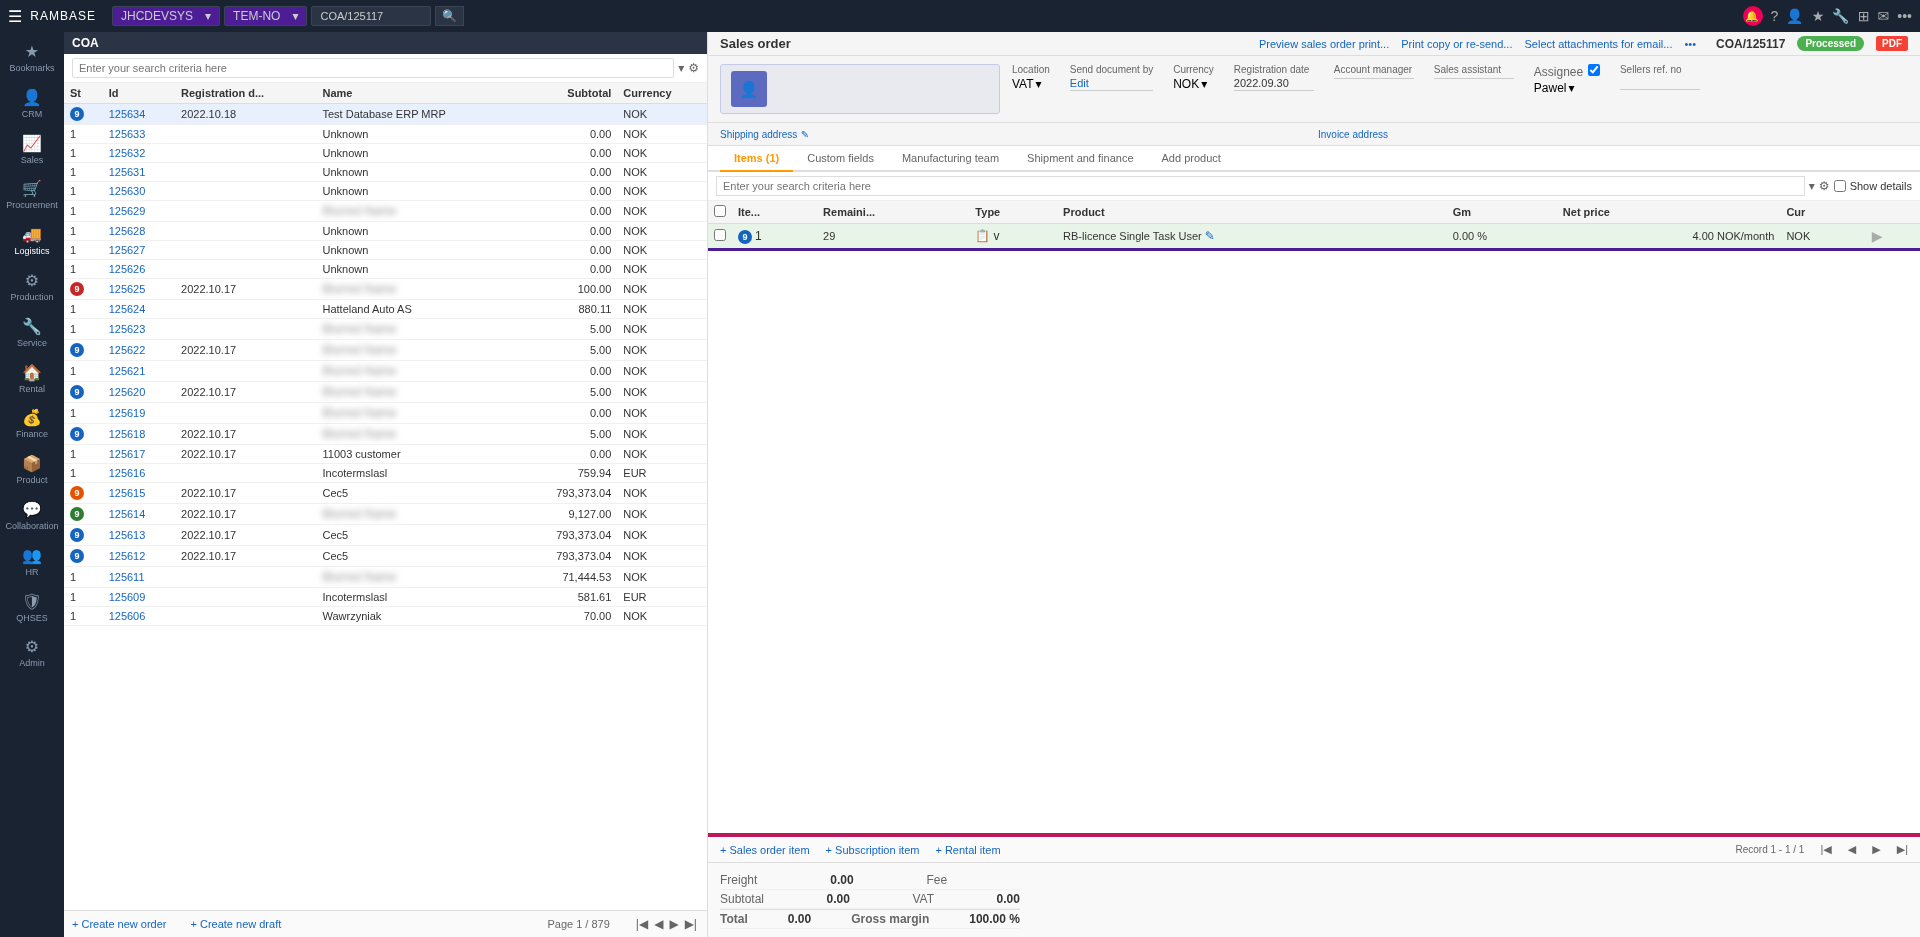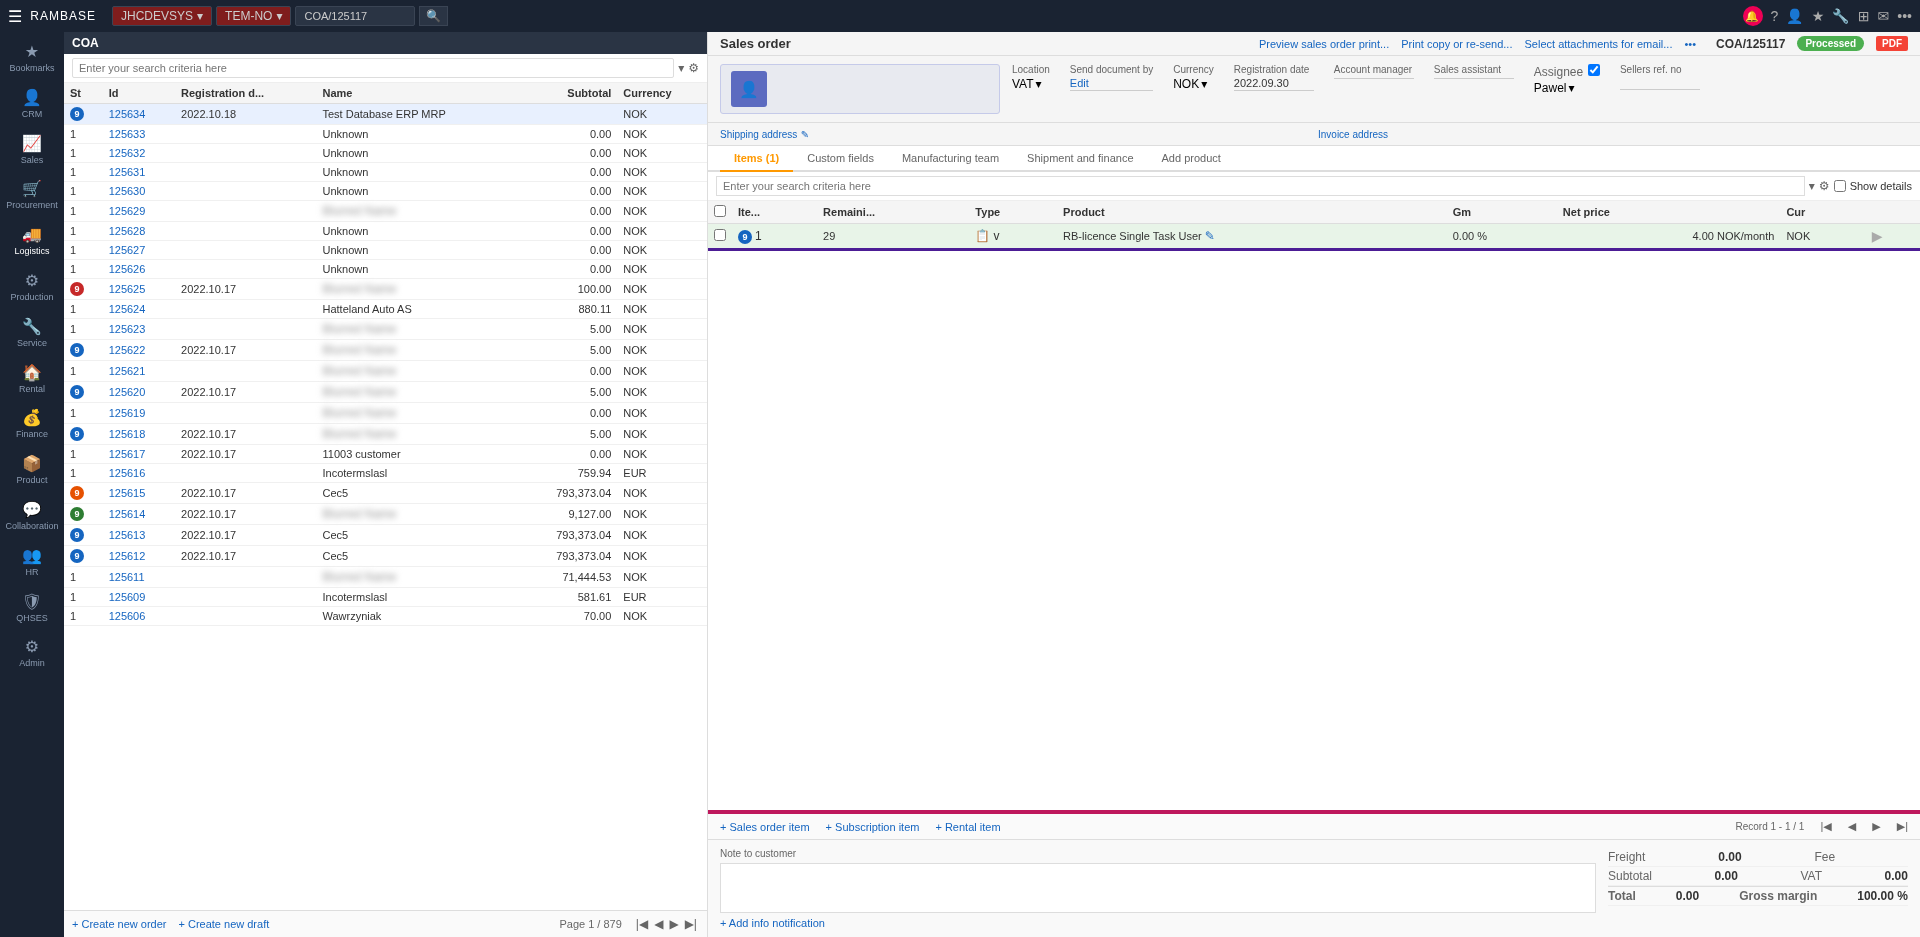--- a/index.html
+++ b/index.html
@@ -7,23 +7,23 @@
 
     
     .top-nav {
       display: flex; align-items: center; background: #1a2332; height: 32px;
       padding: 0 8px; gap: 8px;
     }
     .hamburger { color: #fff; font-size: 16px; cursor: pointer; }
     .logo { color: #fff; font-weight: normal; font-size: 12px; letter-spacing: 1px; }
     .nav-dropdowns { display: flex; gap: 4px; margin-left: 8px; }
     .nav-dropdown {
-      background: #7f1d1d; border: 1px solid #3a4454; color: #ccc;
+      background: #4c1d95; border: 1px solid #3a4454; color: #ccc;
       padding: 2px 8px; border-radius: 2px; cursor: pointer; font-size: 11px;
-      display: flex; align-items: center; gap: 4px;
+      display: flex; align-items: center; gap: 12px;
     }
     .nav-search {
       background: #2a3444; border: 1px solid #3a4454; color: #ccc;
       padding: 2px 8px; border-radius: 2px; width: 120px; font-size: 11px;
     }
     .nav-search-btn {
       background: #2a3444; border: 1px solid #3a4454; color: #ccc;
       padding: 2px 6px; cursor: pointer;
     }
     .nav-icons { margin-left: auto; display: flex; align-items: center; gap: 8px; }
@@ -82,21 +82,21 @@
       width: 14px; height: 14px; border-radius: 50%; display: inline-flex;
       align-items: center; justify-content: center; color: #fff; font-size: 9px;
       font-weight: bold;
     }
     .status-blue { background: #1565c0; }
     .status-red { background: #c62828; }
     .status-green { background: #2e7d32; }
     .status-orange { background: #e65100; }
     .panel-footer {
       border-top: 1px solid #ddd; padding: 6px 8px; display: flex;
-      align-items: center; gap: 12px; background: #fafafa;
+      align-items: center; gap: 24px; background: #fafafa;
     }
     .footer-btn {
       color: #1565c0; cursor: pointer; font-size: 11px; display: flex;
       align-items: center; gap: 2px;
     }
     .page-info { margin-left: auto; font-size: 11px; color: #666; }
     .page-nav { display: flex; gap: 2px; }
     .page-nav span { cursor: pointer; color: #666; padding: 0 2px; }
 
     
@@ -708,25 +708,20 @@
           <span class="add-btn">+ Rental item</span>
           <span class="records-info">Record 1 - 1 / 1</span>
           <span style="color:#666; cursor:pointer; font-size:11px;">|◀</span>
           <span style="color:#666; cursor:pointer; font-size:11px;">◀</span>
           <span style="color:#666; cursor:pointer; font-size:11px;">▶</span>
           <span style="color:#666; cursor:pointer; font-size:11px;">▶|</span>
         </div>
       </div>
 
       <div class="so-summary">
-        <div class="note-section">
-          <div class="note-label">Note to customer</div>
-          <div class="note-box" contenteditable="true" style=""></div>
-          <div class="add-notification">+ Add info notification</div>
-        </div>
         <div class="totals-section">
           <div class="totals-row">
             <span class="totals-label">Freight</span>
             <span class="totals-value">0.00</span>
             <span class="totals-label">Fee</span>
             <span class="totals-value"></span>
           </div>
           <div class="totals-row">
             <span class="totals-label">Subtotal</span>
             <span class="totals-value">0.00</span>

